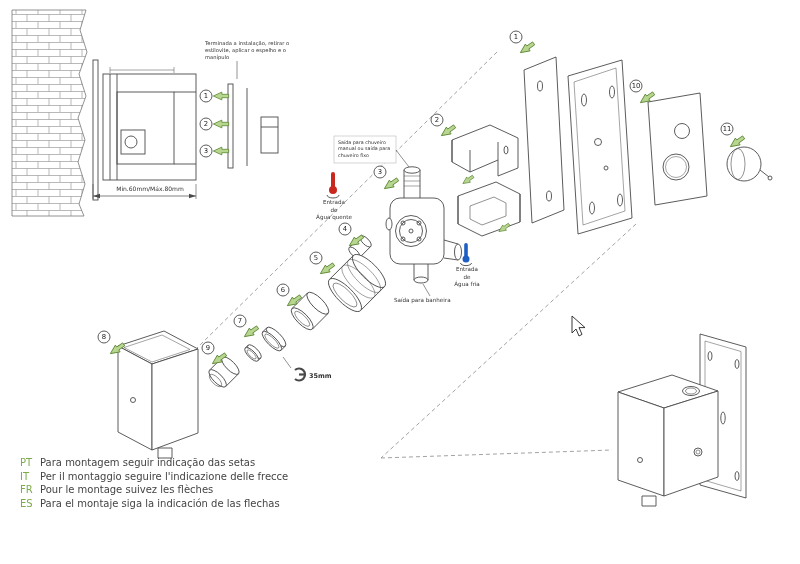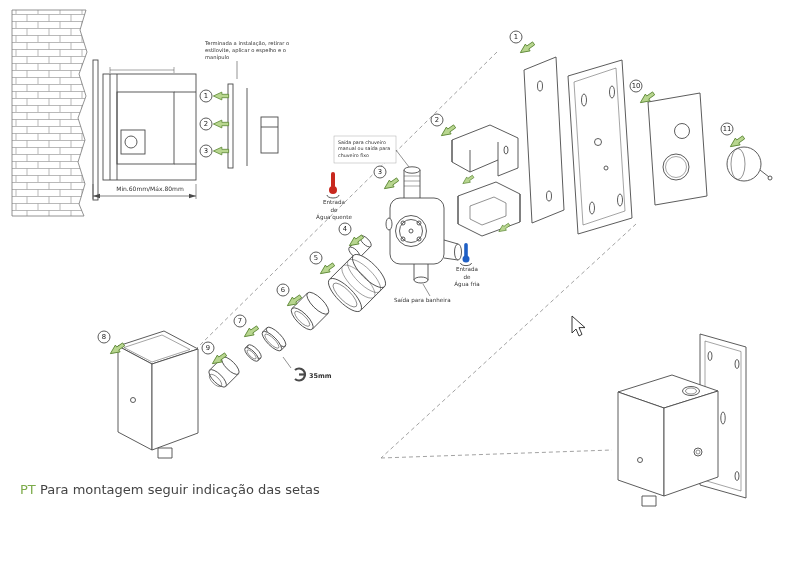--- a/index.html
+++ b/index.html
@@ -4,21 +4,21 @@
 <style>
   html,body{margin:0;padding:0;background:#fff;}
   .page{position:relative;width:800px;height:564px;background:#ffffff;overflow:hidden;
         font-family:"DejaVu Sans",sans-serif;}
   svg{position:absolute;left:0;top:0;}
   svg text{font-family:"DejaVu Sans",sans-serif;fill:#333;}
   .t45{font-size:4.8px;} .t5{font-size:5.2px;} .t55{font-size:5.6px;}
   .t6{font-size:6px;} .t65{font-size:6.5px;font-weight:bold;}
   .co-t{font-size:6.8px;text-anchor:middle;fill:#222;}
   .lbl-c{text-anchor:middle;}
-  .legend{position:absolute;left:20px;top:483px;font-size:13px;color:#444;}
+  .legend{position:absolute;left:20px;top:456px;font-size:10px;color:#444;}
   .legend-row{height:13.5px;line-height:13.5px;white-space:nowrap;}
   .legend-row .code{display:inline-block;width:20px;color:#7cab4a;}
 </style>
 </head>
 <body>
 
 <div class="page">
 
 <svg width="800" height="564" viewBox="0 0 800 564">
   <defs>
@@ -329,15 +329,24 @@
     <use href="#arr" transform="translate(504,228) rotate(-35) scale(0.7)"></use>
   </g>
 
   <polygon points="572,316 572,333 576,329 579,336 582,334.4 579,327.6 585,327.6" fill="#fff" stroke="#222" stroke-width="0.9"></polygon>
 </svg>
 
 <div class="legend">
   <div class="legend-row">
     <span class="code">PT</span><span>Para montagem seguir indicação das setas</span>
   </div>
+  <div class="legend-row">
+    <span class="code">IT</span><span>Per il montaggio seguire l'indicazione delle frecce</span>
+  </div>
+  <div class="legend-row">
+    <span class="code">FR</span><span>Pour le montage suivez les flèches</span>
+  </div>
+  <div class="legend-row">
+    <span class="code">ES</span><span>Para el montaje siga la indicación de las flechas</span>
+  </div>
 </div>
 
 </div>
 
 </body></html>

